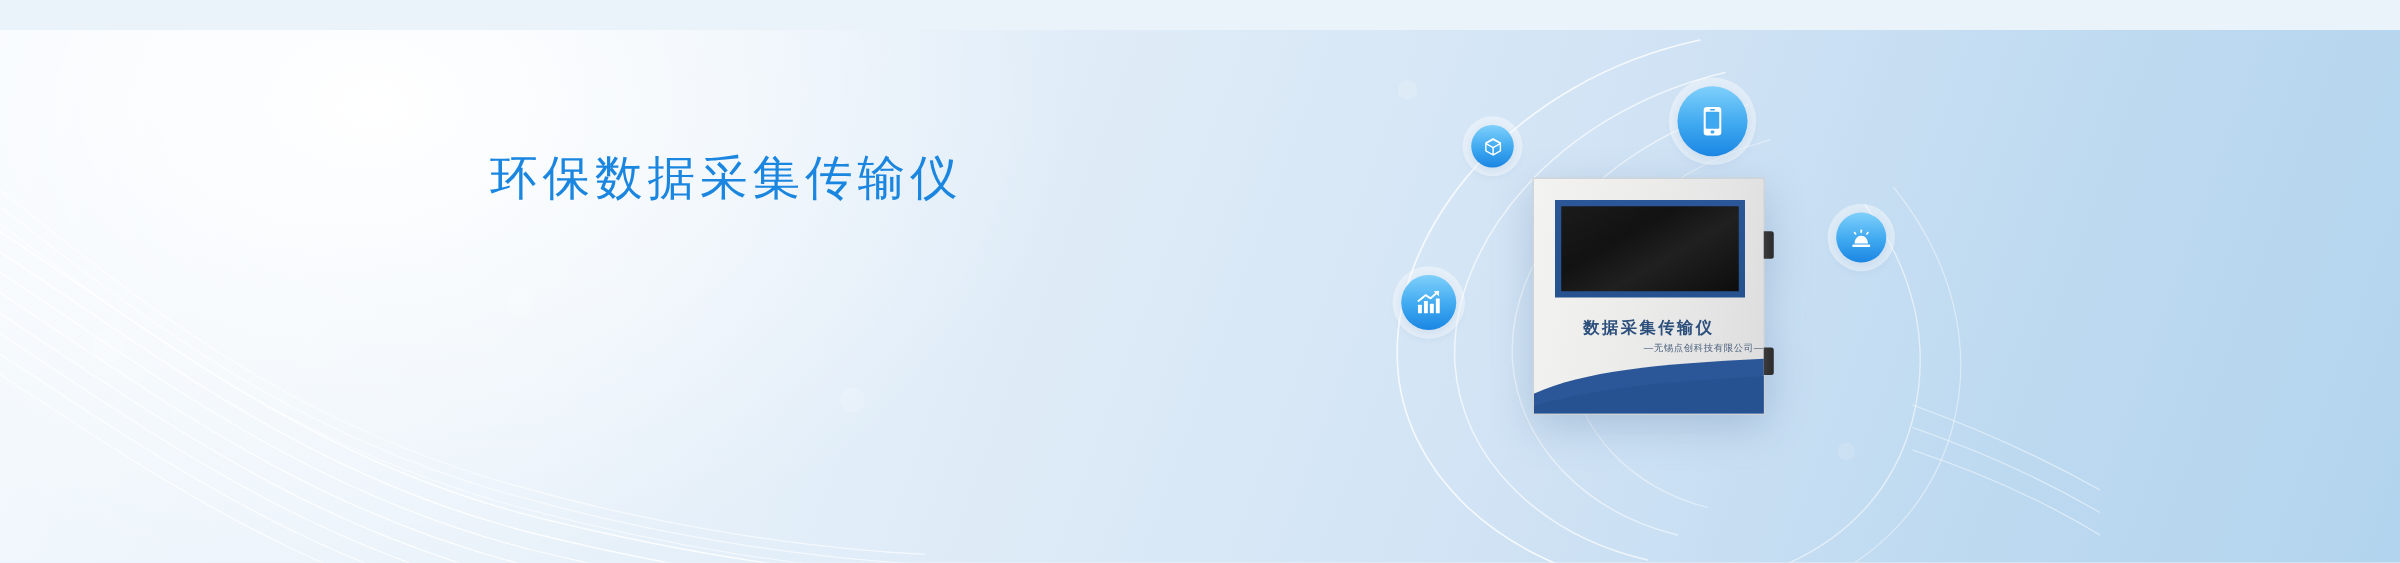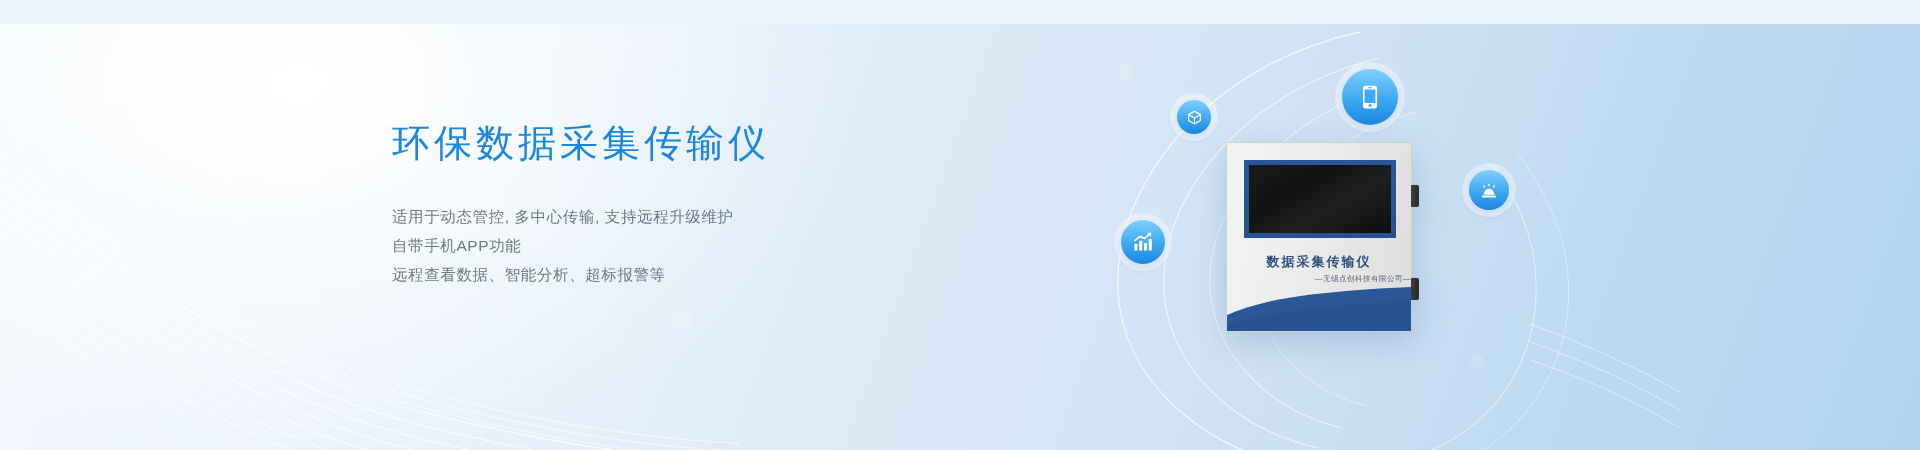--- a/index.html
+++ b/index.html
@@ -133,25 +133,20 @@
   <div class="bokeh" style="left:74px;  top:240px; width:26px; height:26px; opacity:.5;"></div>
   <div class="bokeh" style="left:404px; top:207px; width:22px; height:22px; opacity:.45;"></div>
   <div class="bokeh" style="left:672px; top:286px; width:20px; height:20px; opacity:.42;"></div>
   <div class="bokeh" style="left:1118px;top:40px;  width:16px; height:16px; opacity:.40;"></div>
   <div class="bokeh" style="left:1470px;top:330px; width:14px; height:14px; opacity:.35;"></div>
 
   <div class="text-block">
 
     <h1 class="title">环保数据采集传输仪</h1>
 
-    <div class="sub">
-      <p class="sub-line">适用于动态管控, 多中心传输, 支持远程升级维护</p>
-      <p class="sub-line">自带手机APP功能</p>
-      <p class="sub-line">远程查看数据、智能分析、超标报警等</p>
-    </div>
 
   </div>
 
   <div class="visual">
 
     <div class="orbits">
       <svg width="620" height="450" viewBox="0 0 620 450" fill="none">
         <g stroke="#ffffff" fill="none" stroke-linecap="round">
           <path d="M300 8 C 150 40, 52 160, 58 268 C 63 352, 135 420, 232 442" stroke-width="1.3" stroke-opacity=".78"></path>
           <path d="M320 34 C 185 66, 98 172, 104 268 C 110 344, 172 404, 258 424" stroke-width="1.2" stroke-opacity=".66"></path>

